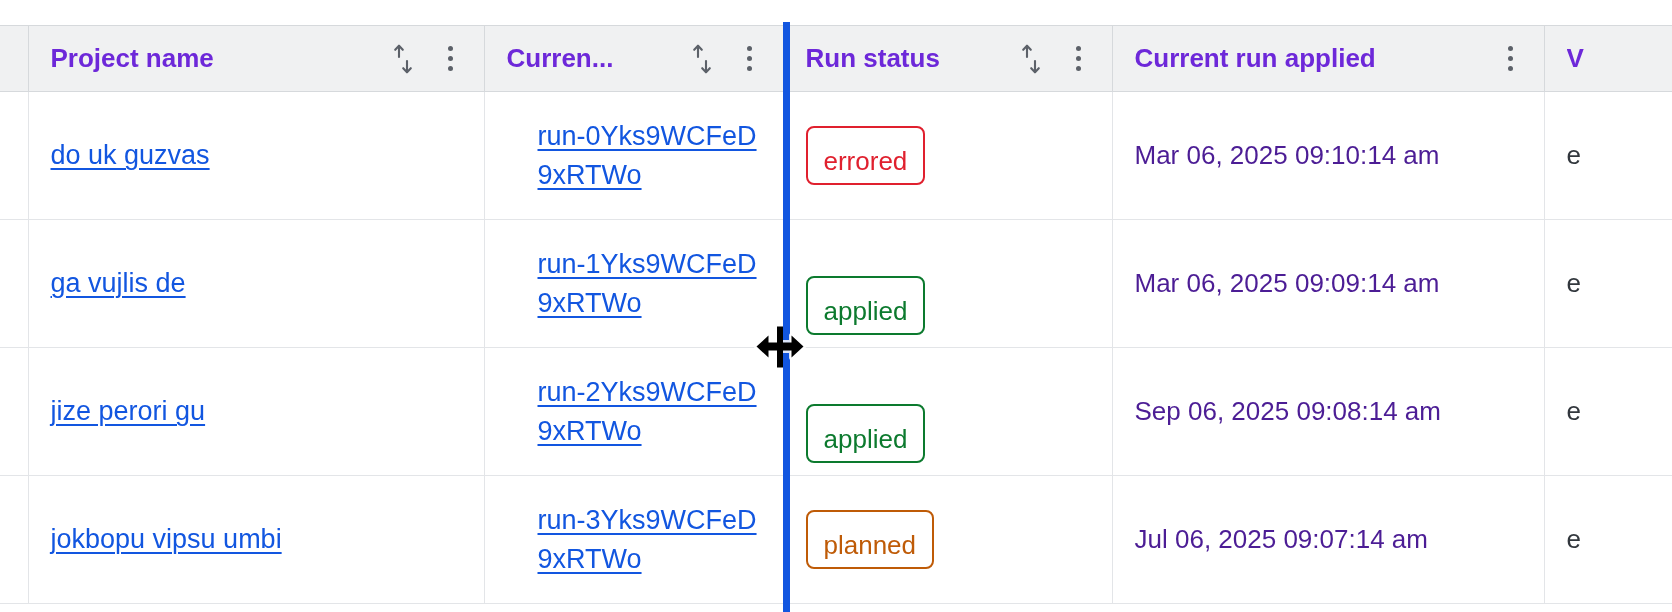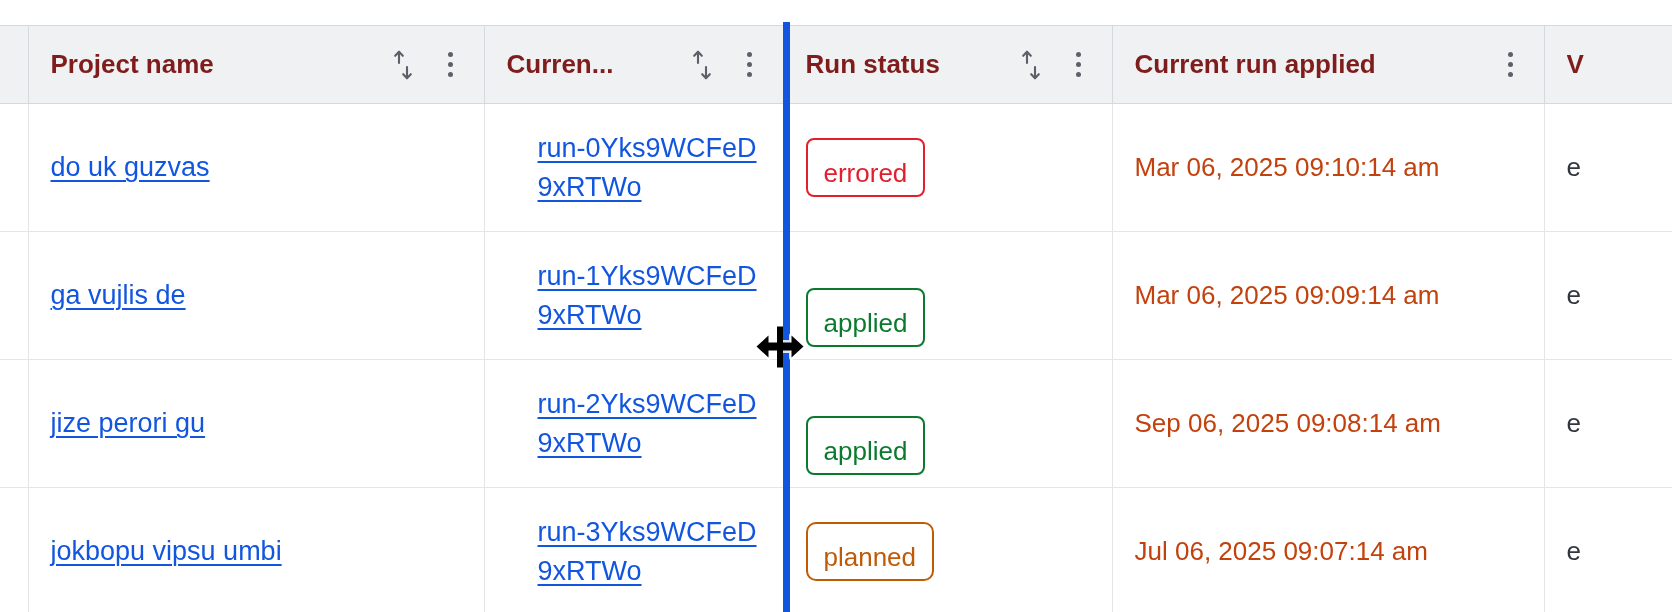--- a/index.html
+++ b/index.html
@@ -49,27 +49,27 @@
   col.c-status  { width: 329px; }
   col.c-applied { width: 432px; }
   col.c-more    { width: 246px; }
 
   
   thead th {
     background: #f0f1f2;
     border-right: 1px solid #d6d9dc;
     border-bottom: 1px solid #d6d9dc;
     border-top: 1px solid #d6d9dc;
-    height: 78px;
+    height: 66px;
     padding: 0 22px;
     box-sizing: border-box;
     vertical-align: middle;
     font-weight: 700;
     font-size: 26px;
-    color: #7f1d1d;
+    color: #6d28d9;
     text-align: left;
     white-space: nowrap;
     position: relative;
   }
   thead th.select-col { padding: 0; border-right: 1px solid #d6d9dc; }
 
   .th-inner {
     display: flex;
     align-items: center;
     justify-content: space-between;
@@ -126,37 +126,37 @@
     text-decoration: underline;
     text-underline-offset: 4px;
     text-decoration-thickness: 2px;
     font-size: 27px;
     word-break: break-all;
     line-height: 1.42;
     cursor: pointer;
   }
   a.cell-link.wrap { display: inline-block; max-width: 100%; margin-left: 31px; }
 
-  .ts { white-space: nowrap; font-size: 26px; color: #c2410c; }
+  .ts { white-space: nowrap; font-size: 26px; color: #4c1d95; }
   .trunc { white-space: nowrap; overflow: hidden; }
 
   
   .badge {
     display: inline-block;
     border: 2px solid currentColor;
     border-radius: 8px;
     padding: 19px 16px 7px;
     font-size: 26px;
     line-height: 1.12;
     background: #ffffff;
     white-space: nowrap;
   }
   .badge.errored { color: #e0202e; }
   .badge.applied { color: #0c7a2e; margin-top: 44px; }
-  .badge.planned { color: #bf5b07; border-radius: 10px; }
+  .badge.planned { color: #bf5b07; }
 
   
   .resize-line {
     position: absolute;
     left: 783px;
     top: 22px;
     width: 7px;
     height: 590px;
     background: #1256e0;
     z-index: 40;

